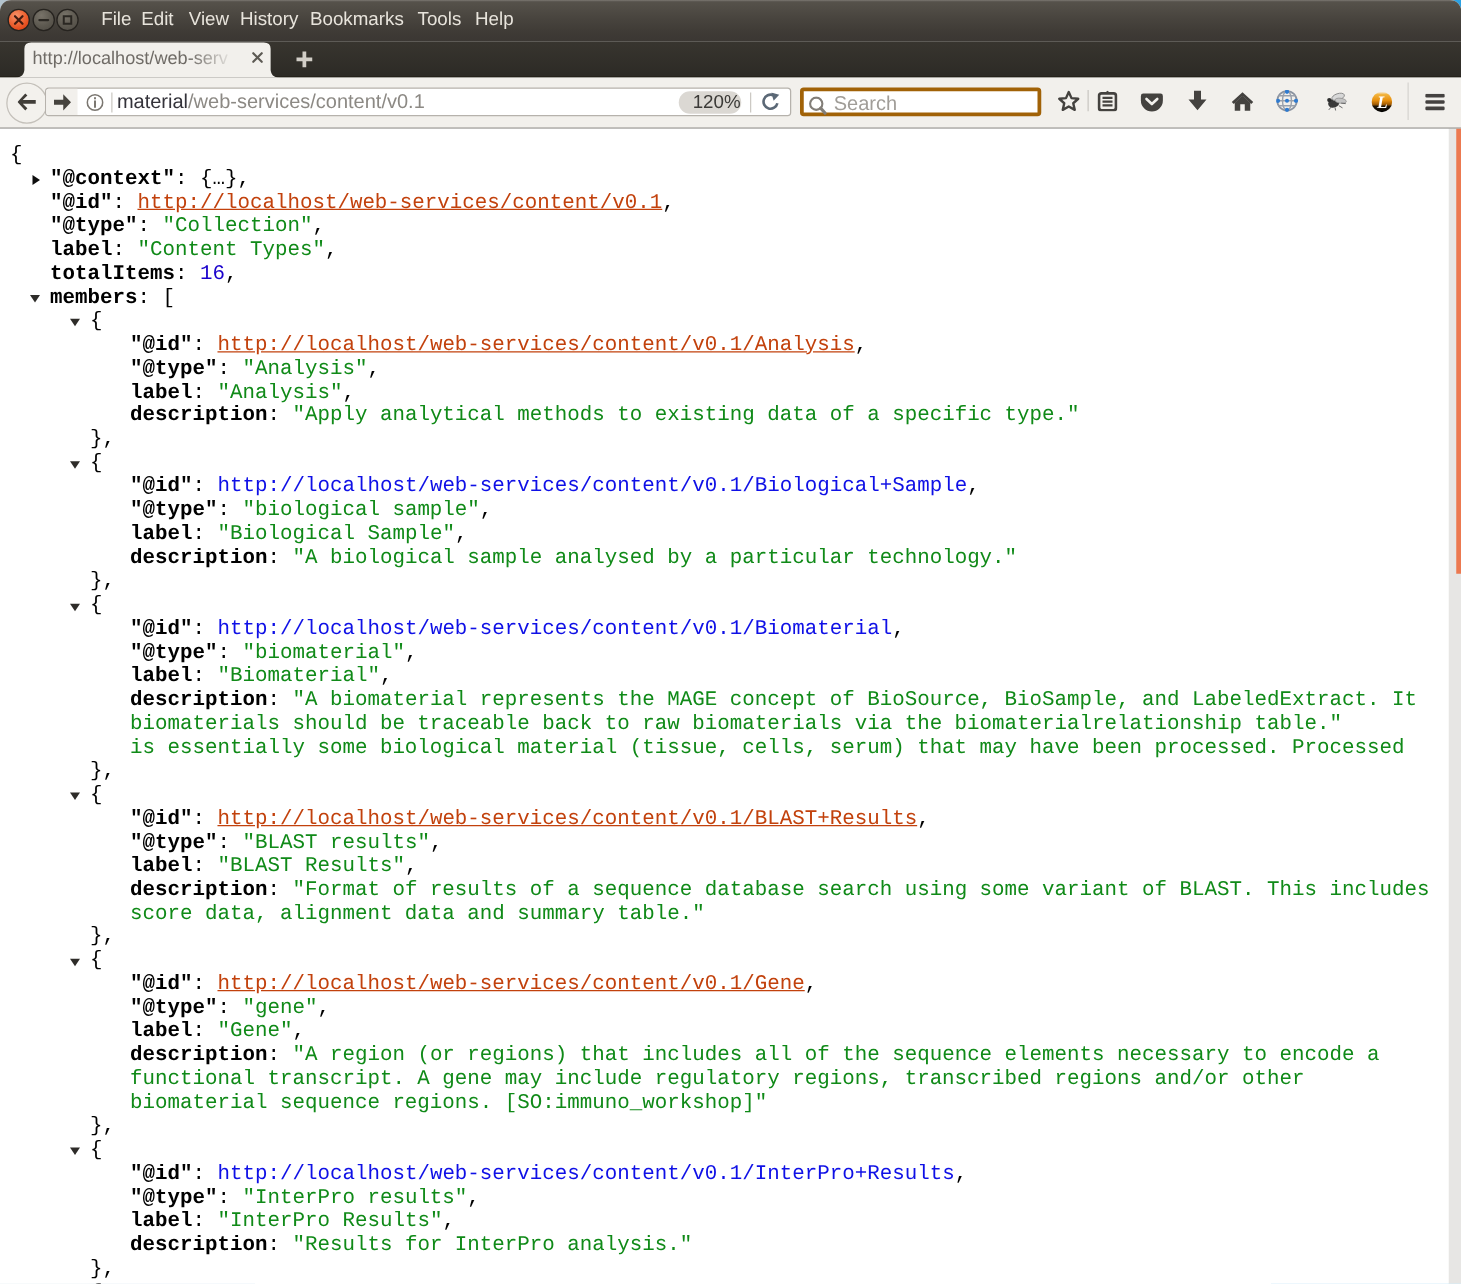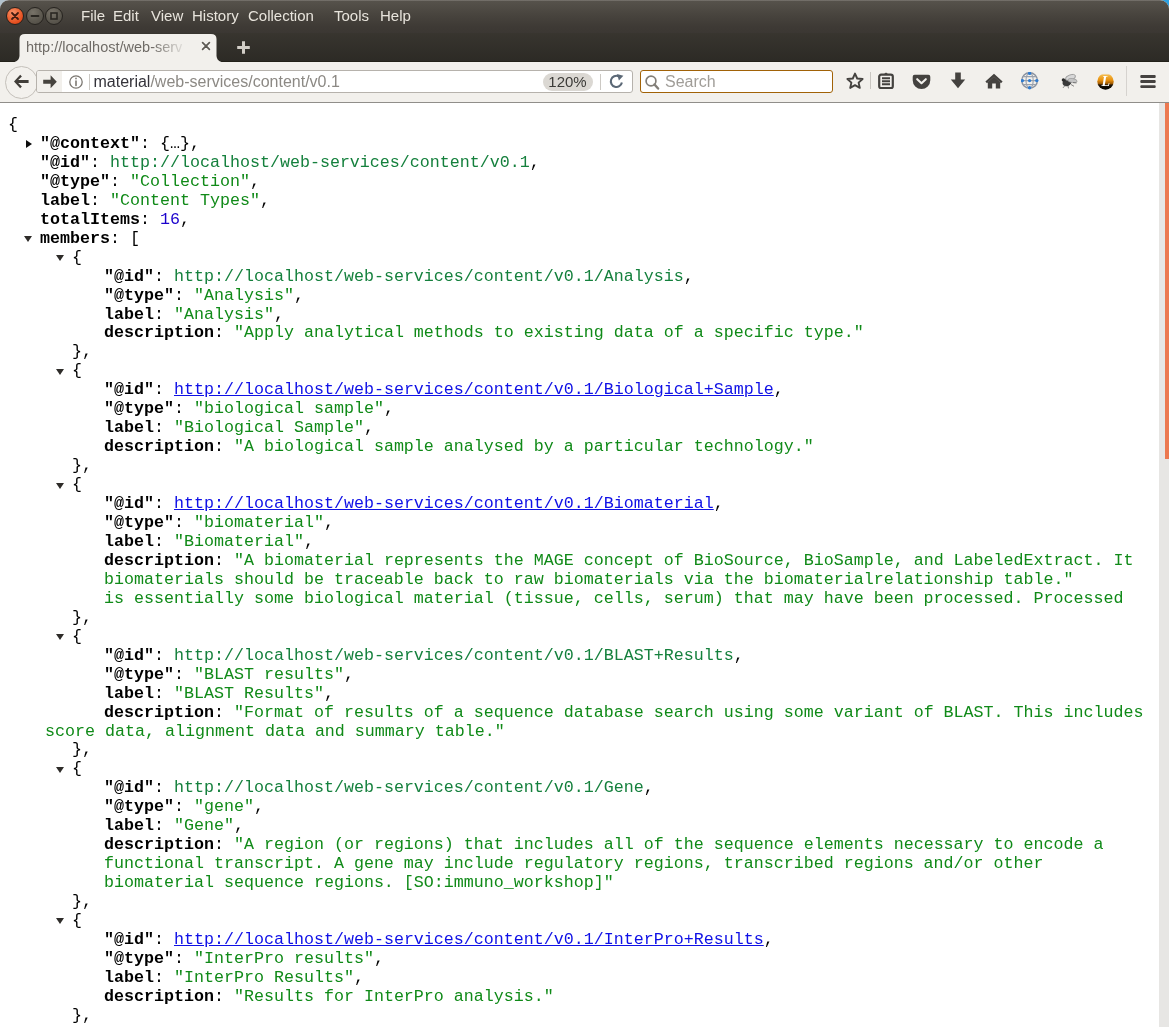--- a/index.html
+++ b/index.html
@@ -28,37 +28,37 @@
 
 #nav{position:absolute;left:0;top:62px;width:100%;height:41px;background:#f2f0ec;
   border-bottom:1px solid #908e8a;box-sizing:border-box}
 #urlbar{position:absolute;left:36px;top:7.5px;width:597px;height:23.5px;background:#fff;
   border:1px solid #b6b2ac;border-radius:3px;box-sizing:border-box}
 #fwdzone{position:absolute;left:0;top:0;width:25px;height:21.5px;background:#f2f0ec;border-radius:2px 0 0 2px}
 #backc{position:absolute;left:5px;top:3.5px;width:31px;height:31px;border-radius:50%;
   border:1px solid #c4c0ba;background:#f3f1ed}
 .sep{position:absolute;background:#ccc9c4;width:1px}
 #zoom{position:absolute;left:505.5px;top:2.8px;width:50px;height:17.8px;border-radius:9px;
-  background:#dbd8d3;color:#3c3b38;font-size:15px;text-align:center;line-height:18px}
+  background:#dbd8d3;color:#3c3b38;font-size:15px;text-align:right;line-height:18px}
 #searchbox{position:absolute;left:640px;top:7.5px;width:193px;height:23.5px;background:#fff;
-  border:1px solid #a16207;border-radius:3px;box-sizing:border-box;}
+  border:3px solid #a16207;border-radius:3px;box-sizing:border-box;}
 #searchbox span{position:absolute;left:24px;top:2.5px;font-size:16px;color:#a09d98}
 #urltext{position:absolute;left:93.5px;top:10.5px;font-size:16px;color:#8c8984;white-space:pre}
 #urltext b{color:#34333a;font-weight:normal}
 .nicon{position:absolute;top:0}
 
 #c{position:absolute;left:0;top:103px;width:1159px;bottom:0;background:#fff;overflow:hidden;
   font-family:"Liberation Mono",monospace;font-size:16.66px;line-height:18.95px;color:#000;
   padding-top:13px;box-sizing:border-box}
 #c .l{position:relative;white-space:pre}
 #c b{font-weight:bold}
 #c .s{color:#108a18}
 #c .n{color:#1a01cc}
-#c .a{color:#15803d;}
-#c .u{color:#0f10e6;text-decoration:underline}
+#c .a{color:#c2410c;text-decoration:underline}
+#c .u{color:#0f10e6;}
 #c .m{position:absolute;width:0;height:0}
 #c .m.r{border-left:6.6px solid #0d0d0d;border-top:4.5px solid transparent;border-bottom:4.5px solid transparent;top:4.9px}
 #c .m.d{border-top:6.6px solid #2e2c29;border-left:4.6px solid transparent;border-right:4.6px solid transparent;top:6.4px}
 
 #sbtrack{position:absolute;right:0;top:103px;width:10px;bottom:0;background:#e7e6e4}
 #sbthumb{position:absolute;right:0;top:103px;width:4px;height:356px;background:#ec7950}
 </style></head>
 <body>
 <div id="win">
  <div id="tbar"></div>
@@ -76,21 +76,21 @@
  <div class="wb" id="bmax">
       <svg width="16" height="16">
         <rect x="5" y="5" width="6" height="6" fill="none" stroke="#2a2722" stroke-width="1.6"></rect>
       </svg>
     </div>
  <div id="menus">
    <span style="left:81px">File</span>
       <span style="left:113px">Edit</span>
    <span style="left:151px">View</span>
       <span style="left:192px">History</span>
-   <span style="left:248px">Collection</span>
+   <span style="left:248px">Bookmarks</span>
       <span style="left:334px">Tools</span>
    <span style="left:380px">Help</span>
  </div>
  <svg id="tab" viewBox="0 0 216 29.5">
    <path d="M0 29.5 C 7 29.5 9 27 9.5 23 L 9.5 6 Q 9.5 1 15 1 L 201 1 Q 206.5 1 206.5 6 L 206.5 23 C 207 27 209 29.5 216 29.5 Z" fill="#f2f0ec"></path>
  </svg>
  <div id="tabtext">http://localhost/web-serv</div>
  <div id="tabfade"></div>
  <svg id="tabx" width="10" height="10">
       <path d="M1.6 1.6l6.8 6.8M8.4 1.6l-6.8 6.8" stroke="#5d5a54" stroke-width="1.7" stroke-linecap="round"></path>
@@ -214,21 +214,21 @@
 <div class="l" style="padding-left:104px"><b>label</b>: <span class="s">"Biomaterial"</span>,</div>
 <div class="l" style="padding-left:104px"><b>description</b>: <span class="s">"A biomaterial represents the MAGE concept of BioSource, BioSample, and LabeledExtract. It</span></div>
 <div class="l" style="padding-left:104px"><span class="s">biomaterials should be traceable back to raw biomaterials via the biomaterialrelationship table."</span></div>
 <div class="l" style="padding-left:104px"><span class="s">is essentially some biological material (tissue, cells, serum) that may have been processed. Processed</span></div>
 <div class="l" style="padding-left:72px">},</div>
 <div class="l" style="padding-left:72px"><i class="m d" style="left:56px"></i>{</div>
 <div class="l" style="padding-left:104px"><b>"@id"</b>: <span class="a">http://localhost/web-services/content/v0.1/BLAST+Results</span>,</div>
 <div class="l" style="padding-left:104px"><b>"@type"</b>: <span class="s">"BLAST results"</span>,</div>
 <div class="l" style="padding-left:104px"><b>label</b>: <span class="s">"BLAST Results"</span>,</div>
 <div class="l" style="padding-left:104px"><b>description</b>: <span class="s">"Format of results of a sequence database search using some variant of BLAST. This includes</span></div>
-<div class="l" style="padding-left:45px"><span class="s">score data, alignment data and summary table."</span></div>
+<div class="l" style="padding-left:104px"><span class="s">score data, alignment data and summary table."</span></div>
 <div class="l" style="padding-left:72px">},</div>
 <div class="l" style="padding-left:72px"><i class="m d" style="left:56px"></i>{</div>
 <div class="l" style="padding-left:104px"><b>"@id"</b>: <span class="a">http://localhost/web-services/content/v0.1/Gene</span>,</div>
 <div class="l" style="padding-left:104px"><b>"@type"</b>: <span class="s">"gene"</span>,</div>
 <div class="l" style="padding-left:104px"><b>label</b>: <span class="s">"Gene"</span>,</div>
 <div class="l" style="padding-left:104px"><b>description</b>: <span class="s">"A region (or regions) that includes all of the sequence elements necessary to encode a</span></div>
 <div class="l" style="padding-left:104px"><span class="s">functional transcript. A gene may include regulatory regions, transcribed regions and/or other</span></div>
 <div class="l" style="padding-left:104px"><span class="s">biomaterial sequence regions. [SO:immuno_workshop]"</span></div>
 <div class="l" style="padding-left:72px">},</div>
 <div class="l" style="padding-left:72px"><i class="m d" style="left:56px"></i>{</div>

